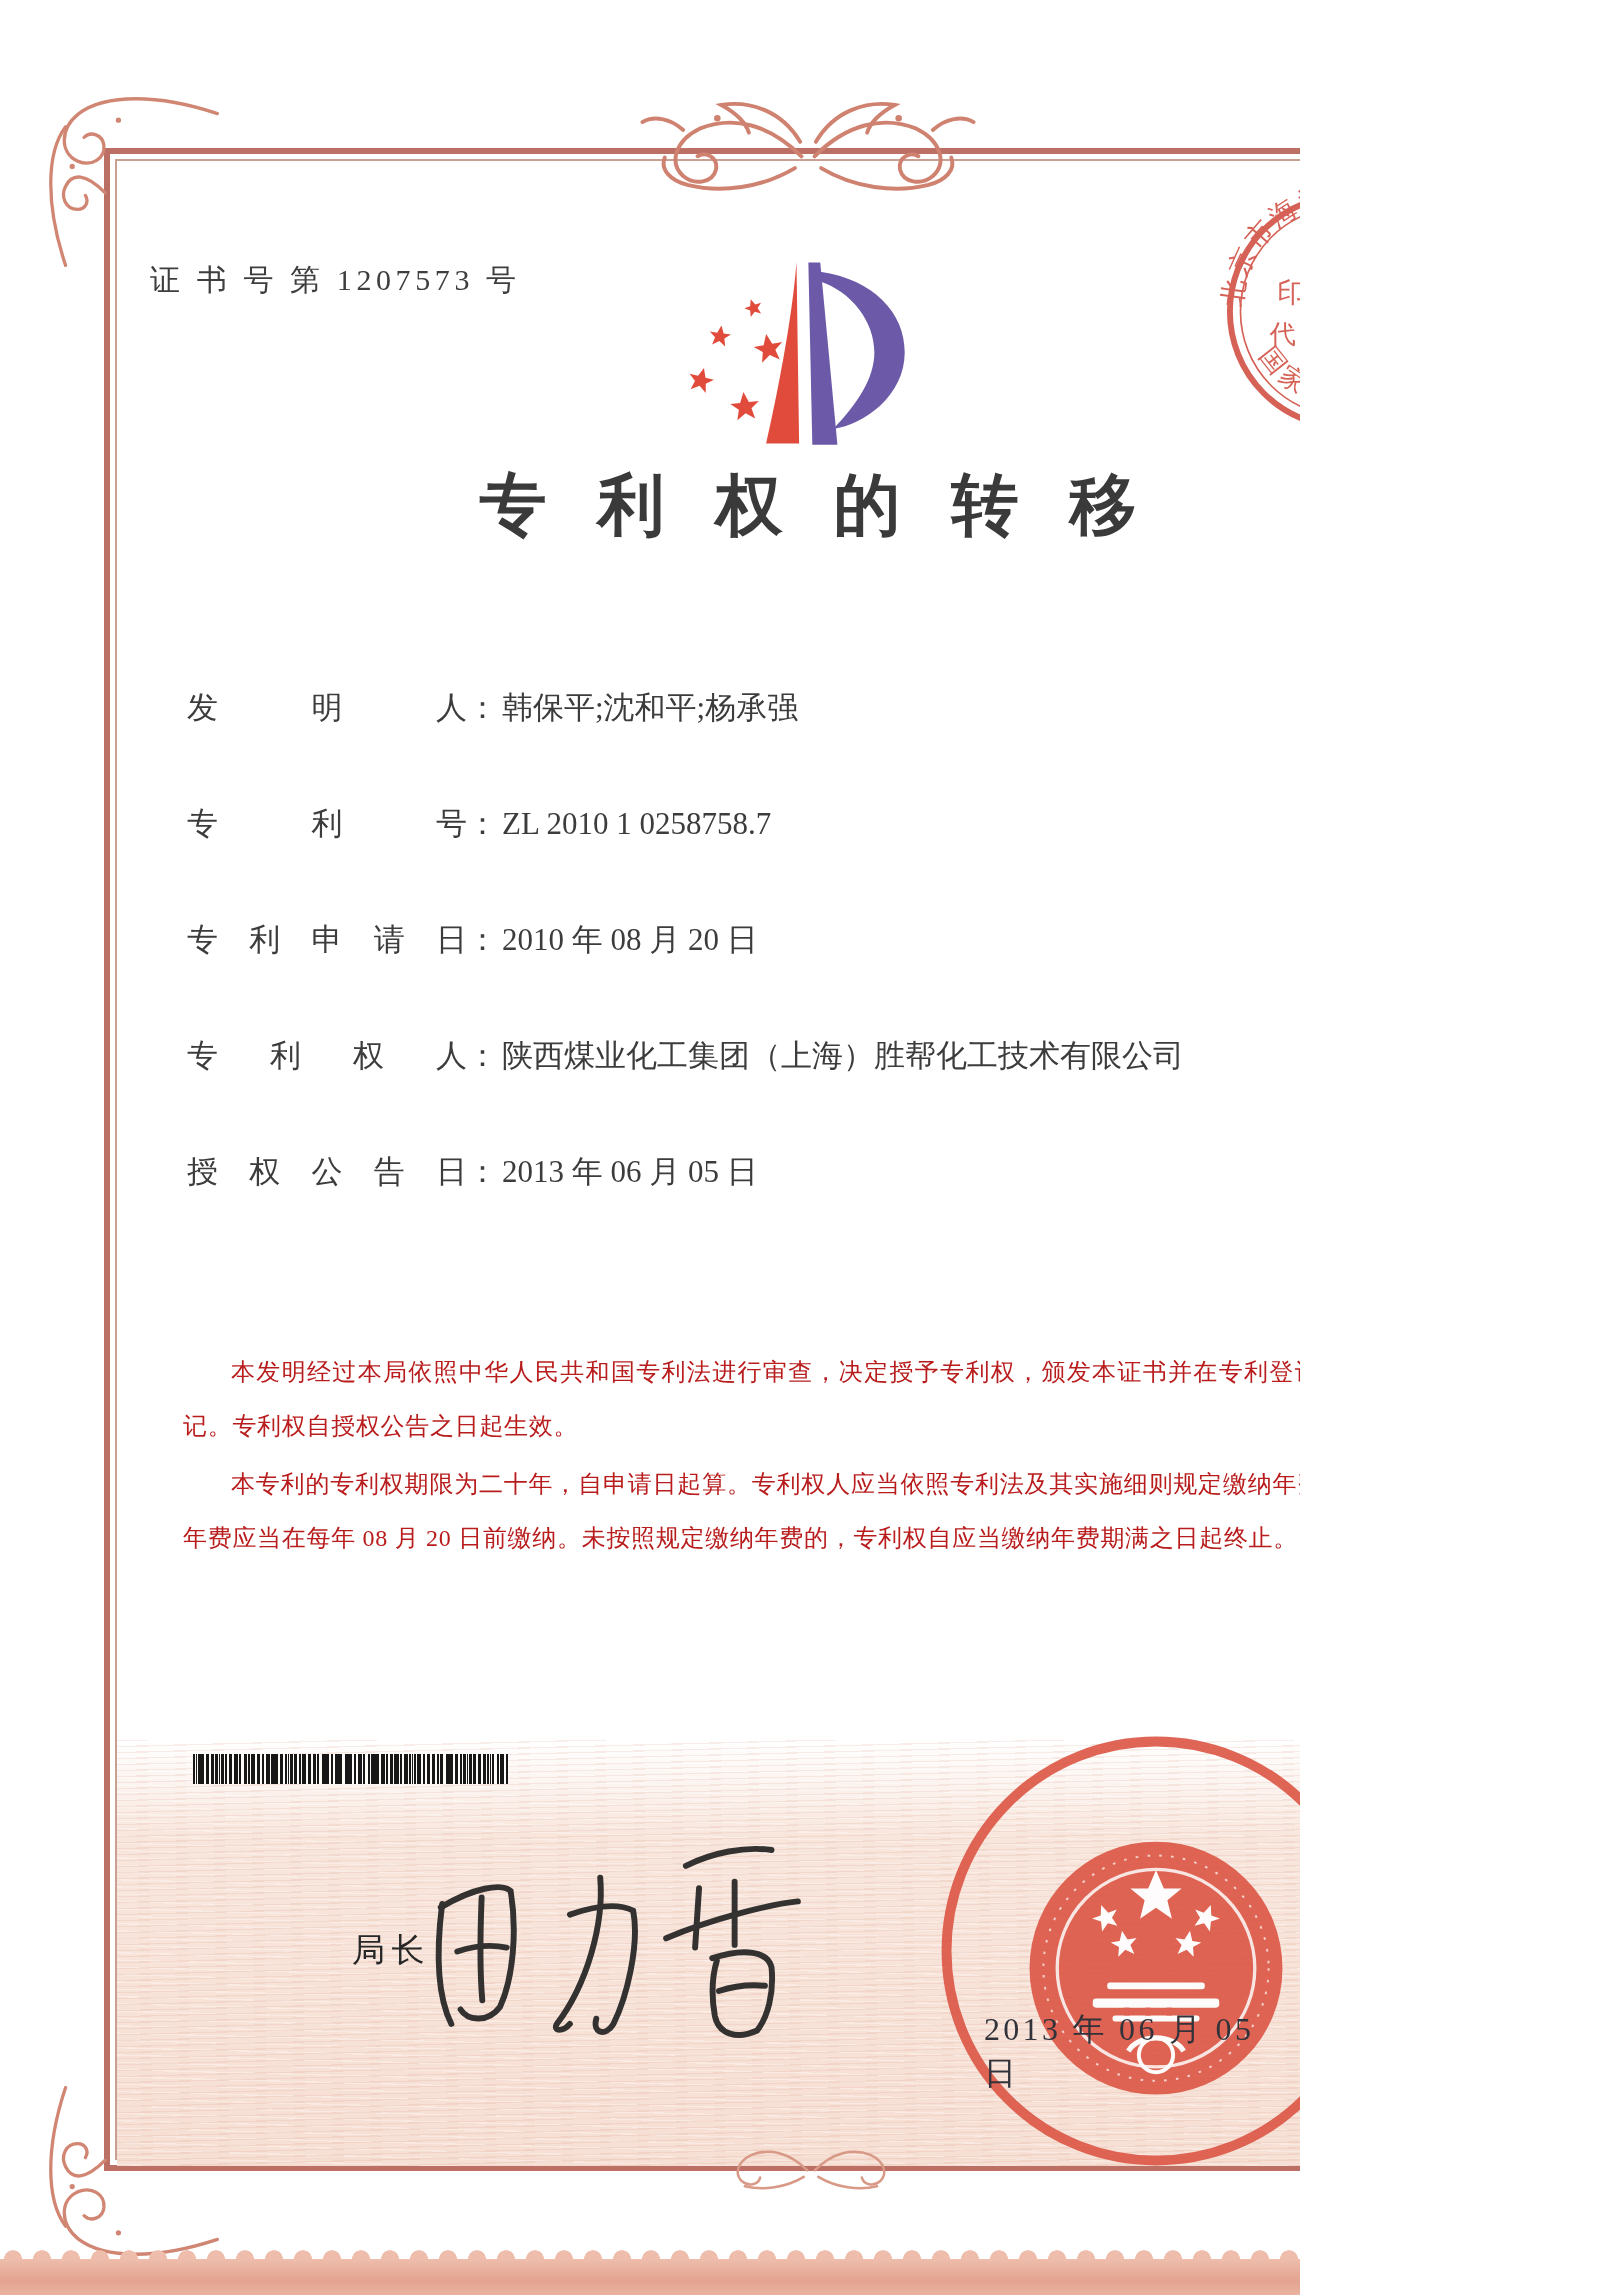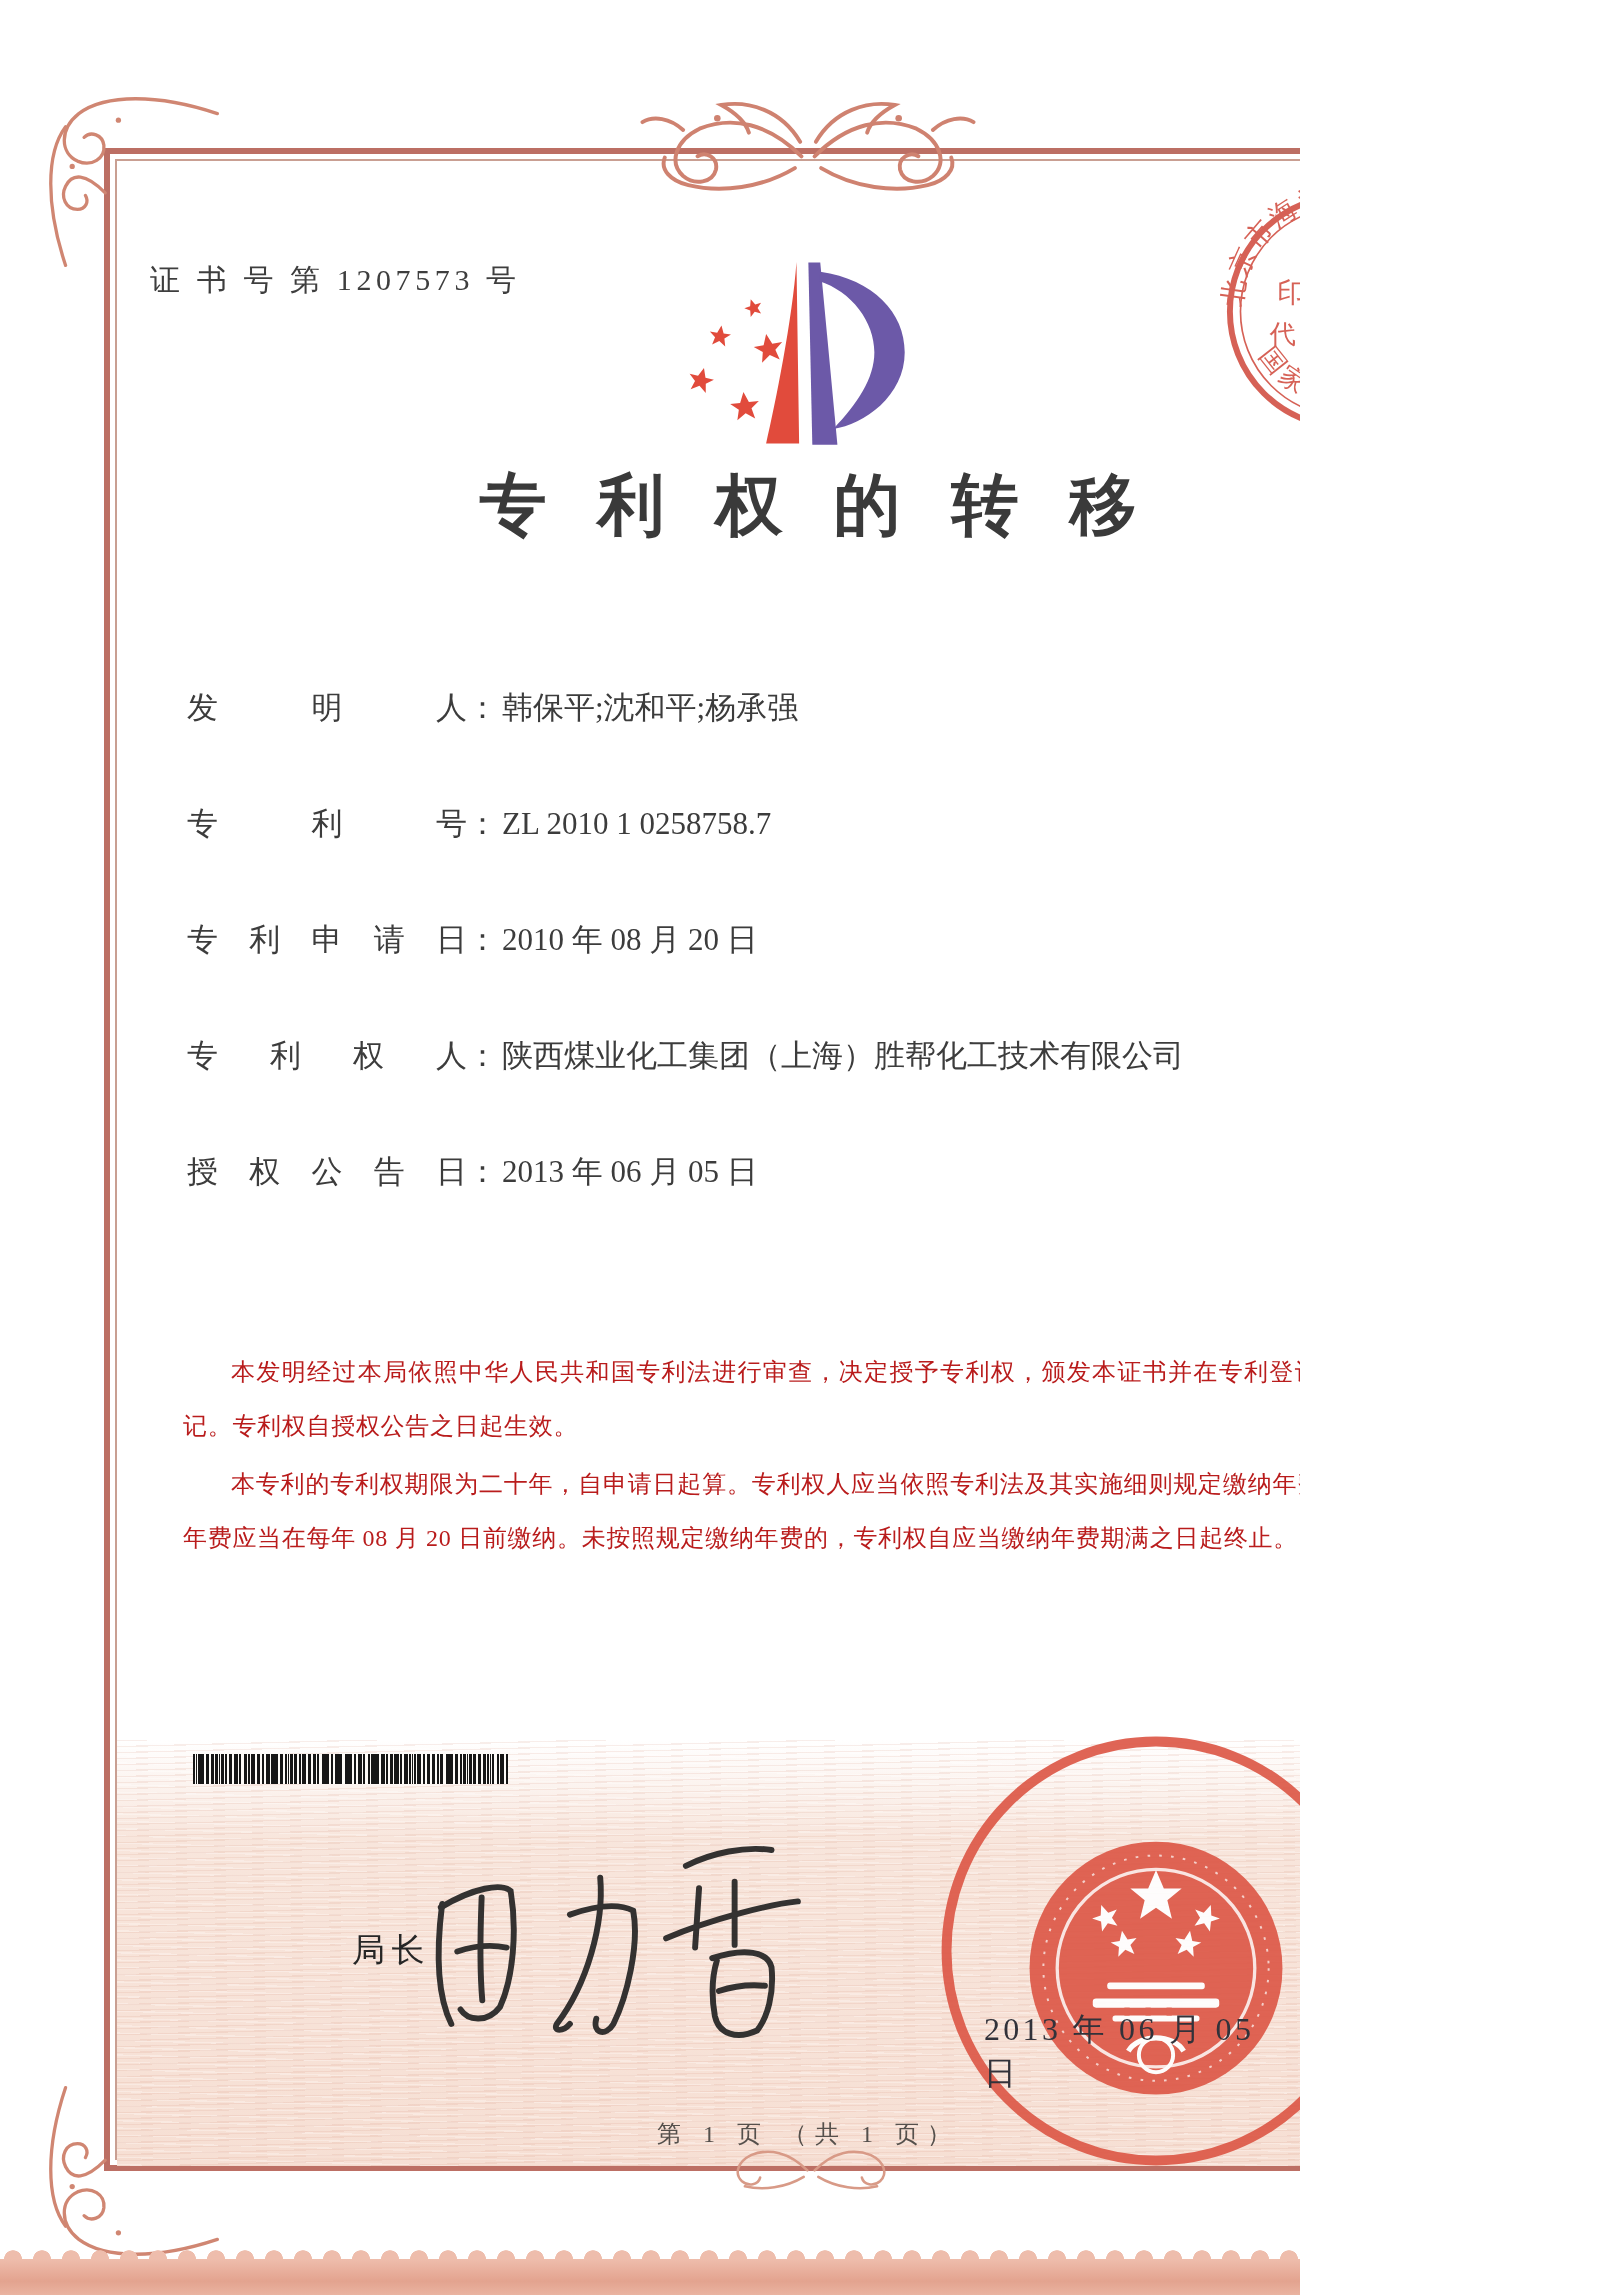--- a/index.html
+++ b/index.html
@@ -243,20 +243,19 @@
         <rect x="318" y="420" width="8" height="12" fill="#dd5948"></rect>
         <rect x="350" y="420" width="8" height="12" fill="#dd5948"></rect>
         <path d="M292,486 A46,34 0 0 1 376,486" fill="none" stroke="#fff" stroke-width="8"></path>
         <circle cx="334" cy="492" r="26" fill="none" stroke="#fff" stroke-width="6"></circle>
       </g>
     </svg>
   </div>
 
   <div class="seal-date">2013 年 06 月 05 日</div>
 
-  <div class="footer">第 1 页 （共 1 页）</div>
 
   <div class="bottom-band">
     <div class="scallop"></div>
   </div>
 
 </div>
 
 
 </body></html>

